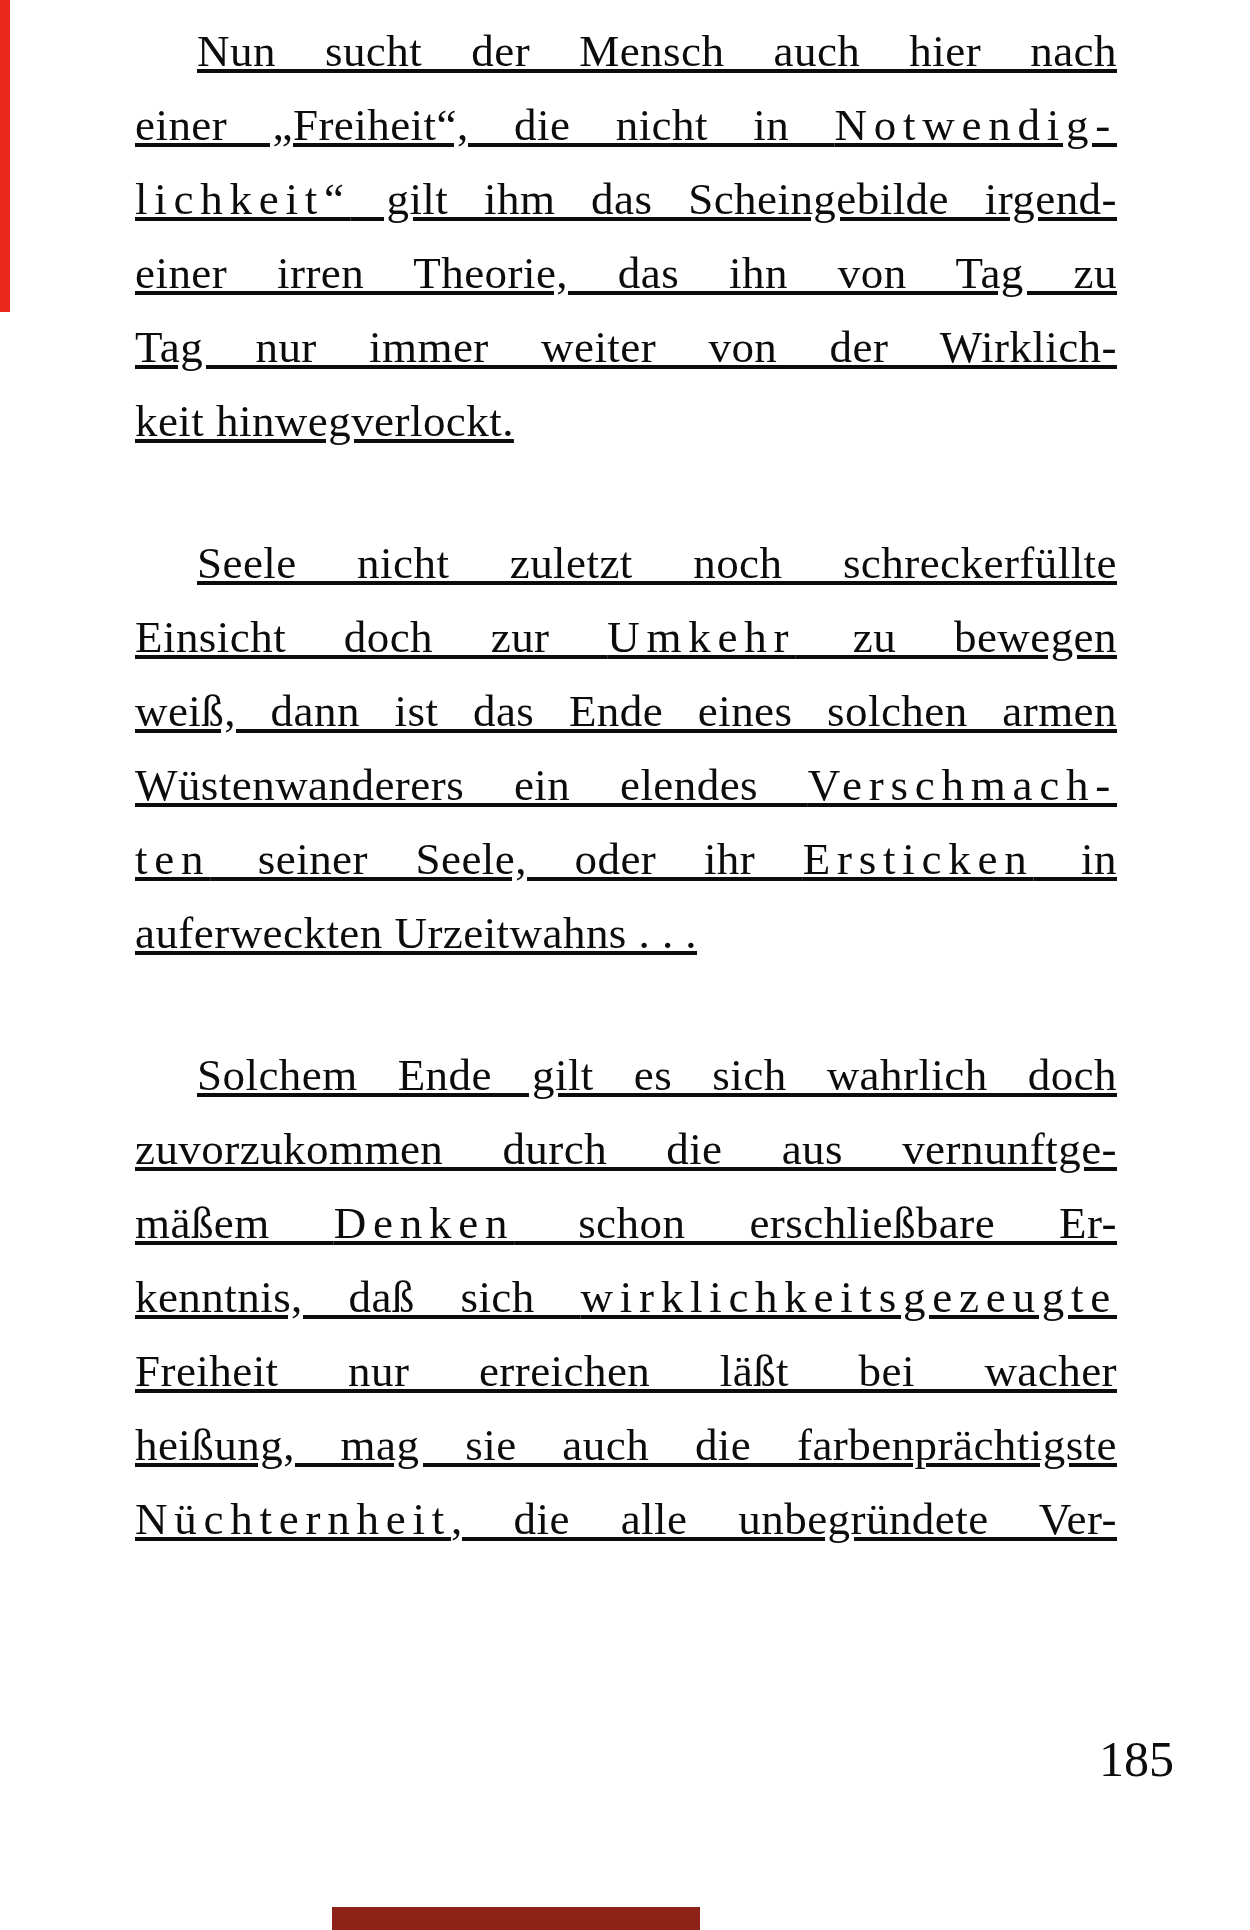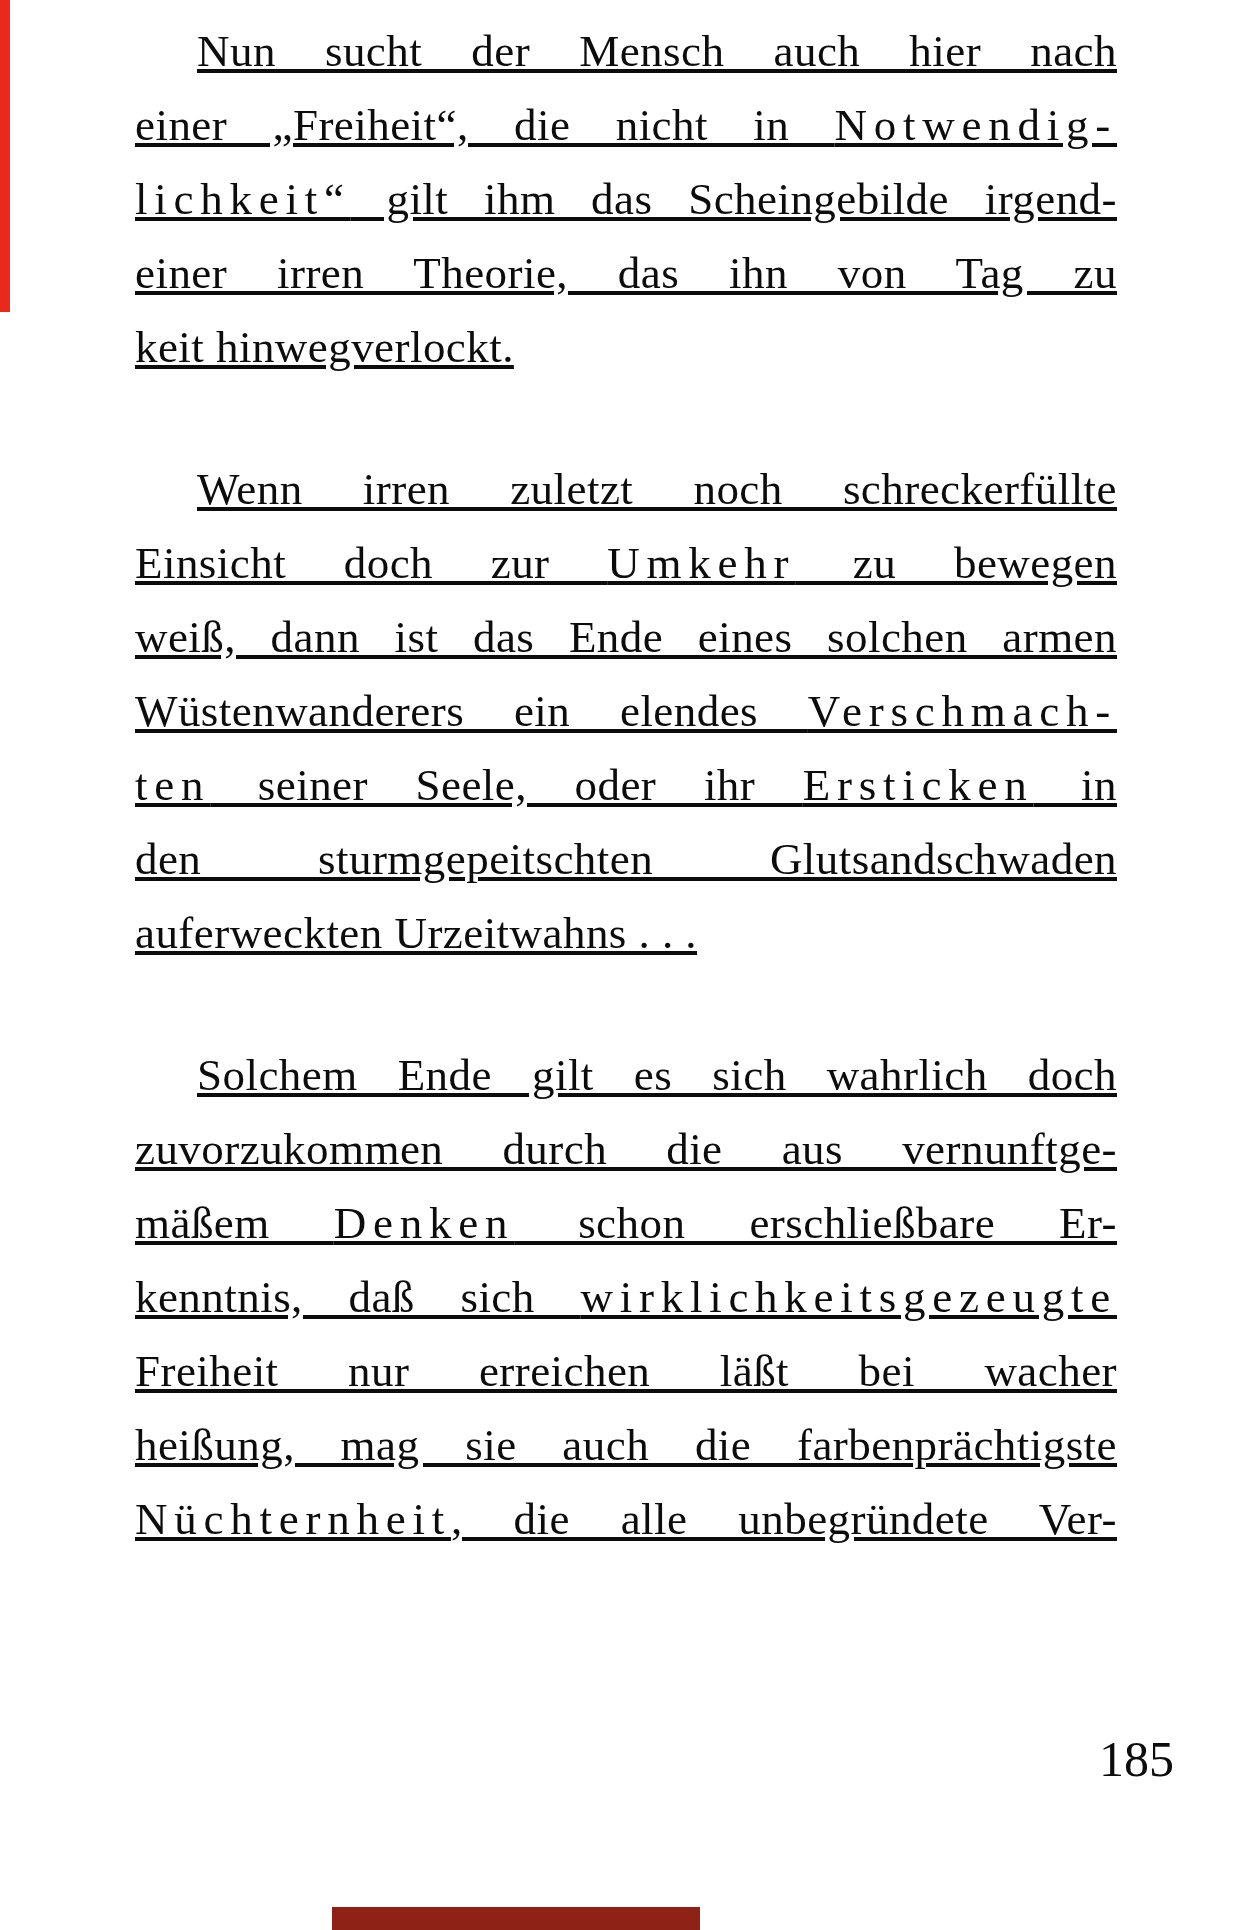--- a/index.html
+++ b/index.html
@@ -68,29 +68,29 @@
 <body>
 
 <div class="left-red-mark" style="background-color: rgb(232, 41, 28);"></div>
 
 <div class="text-block">
     <div class="paragraph">
       <div class="line indent"><span>Nun sucht der Mensch auch hier nach</span></div>
       <div class="line"><span>einer „Freiheit“, die nicht in </span><span class="sp">Notwendig-</span></div>
       <div class="line"><span class="sp">lichkeit“</span><span> gilt ihm das Scheingebilde irgend-</span></div>
       <div class="line"><span>einer irren Theorie, das ihn von Tag zu</span></div>
+      <div class="line"><span>Tag nur immer weiter von der Wirklich-</span></div>
       <div class="line nj"><span>keit hinwegverlockt.</span></div>
     </div>
     <div class="paragraph">
-      <div class="line indent"><span>Wenn irren zuletzt noch schreckerfüllte</span></div>
+      <div class="line indent"><span>Seele nicht zuletzt noch schreckerfüllte</span></div>
       <div class="line"><span>Einsicht doch zur </span><span class="sp">Umkehr</span><span> zu bewegen</span></div>
       <div class="line"><span>weiß, dann ist das Ende eines solchen armen</span></div>
       <div class="line"><span>Wüstenwanderers ein elendes </span><span class="sp">Verschmach-</span></div>
       <div class="line"><span class="sp">ten</span><span> seiner Seele, oder ihr </span><span class="sp">Ersticken</span><span> in</span></div>
-      <div class="line"><span>den sturmgepeitschten Glutsandschwaden</span></div>
       <div class="line nj"><span>auferweckten Urzeitwahns . . .</span></div>
     </div>
     <div class="paragraph">
       <div class="line indent"><span>Solchem Ende gilt es sich wahrlich doch</span></div>
       <div class="line"><span>zuvorzukommen durch die aus vernunftge-</span></div>
       <div class="line"><span>mäßem </span><span class="sp">Denken</span><span> schon erschließbare Er-</span></div>
       <div class="line"><span>kenntnis, daß sich </span><span class="sp">wirklichkeitsgezeugte</span></div>
       <div class="line"><span>Freiheit nur erreichen läßt bei wacher</span></div>
       <div class="line"><span>heißung, mag sie auch die farbenprächtigste</span></div>
       <div class="line"><span class="sp">Nüchternheit</span><span>, die alle unbegründete Ver-</span></div>

